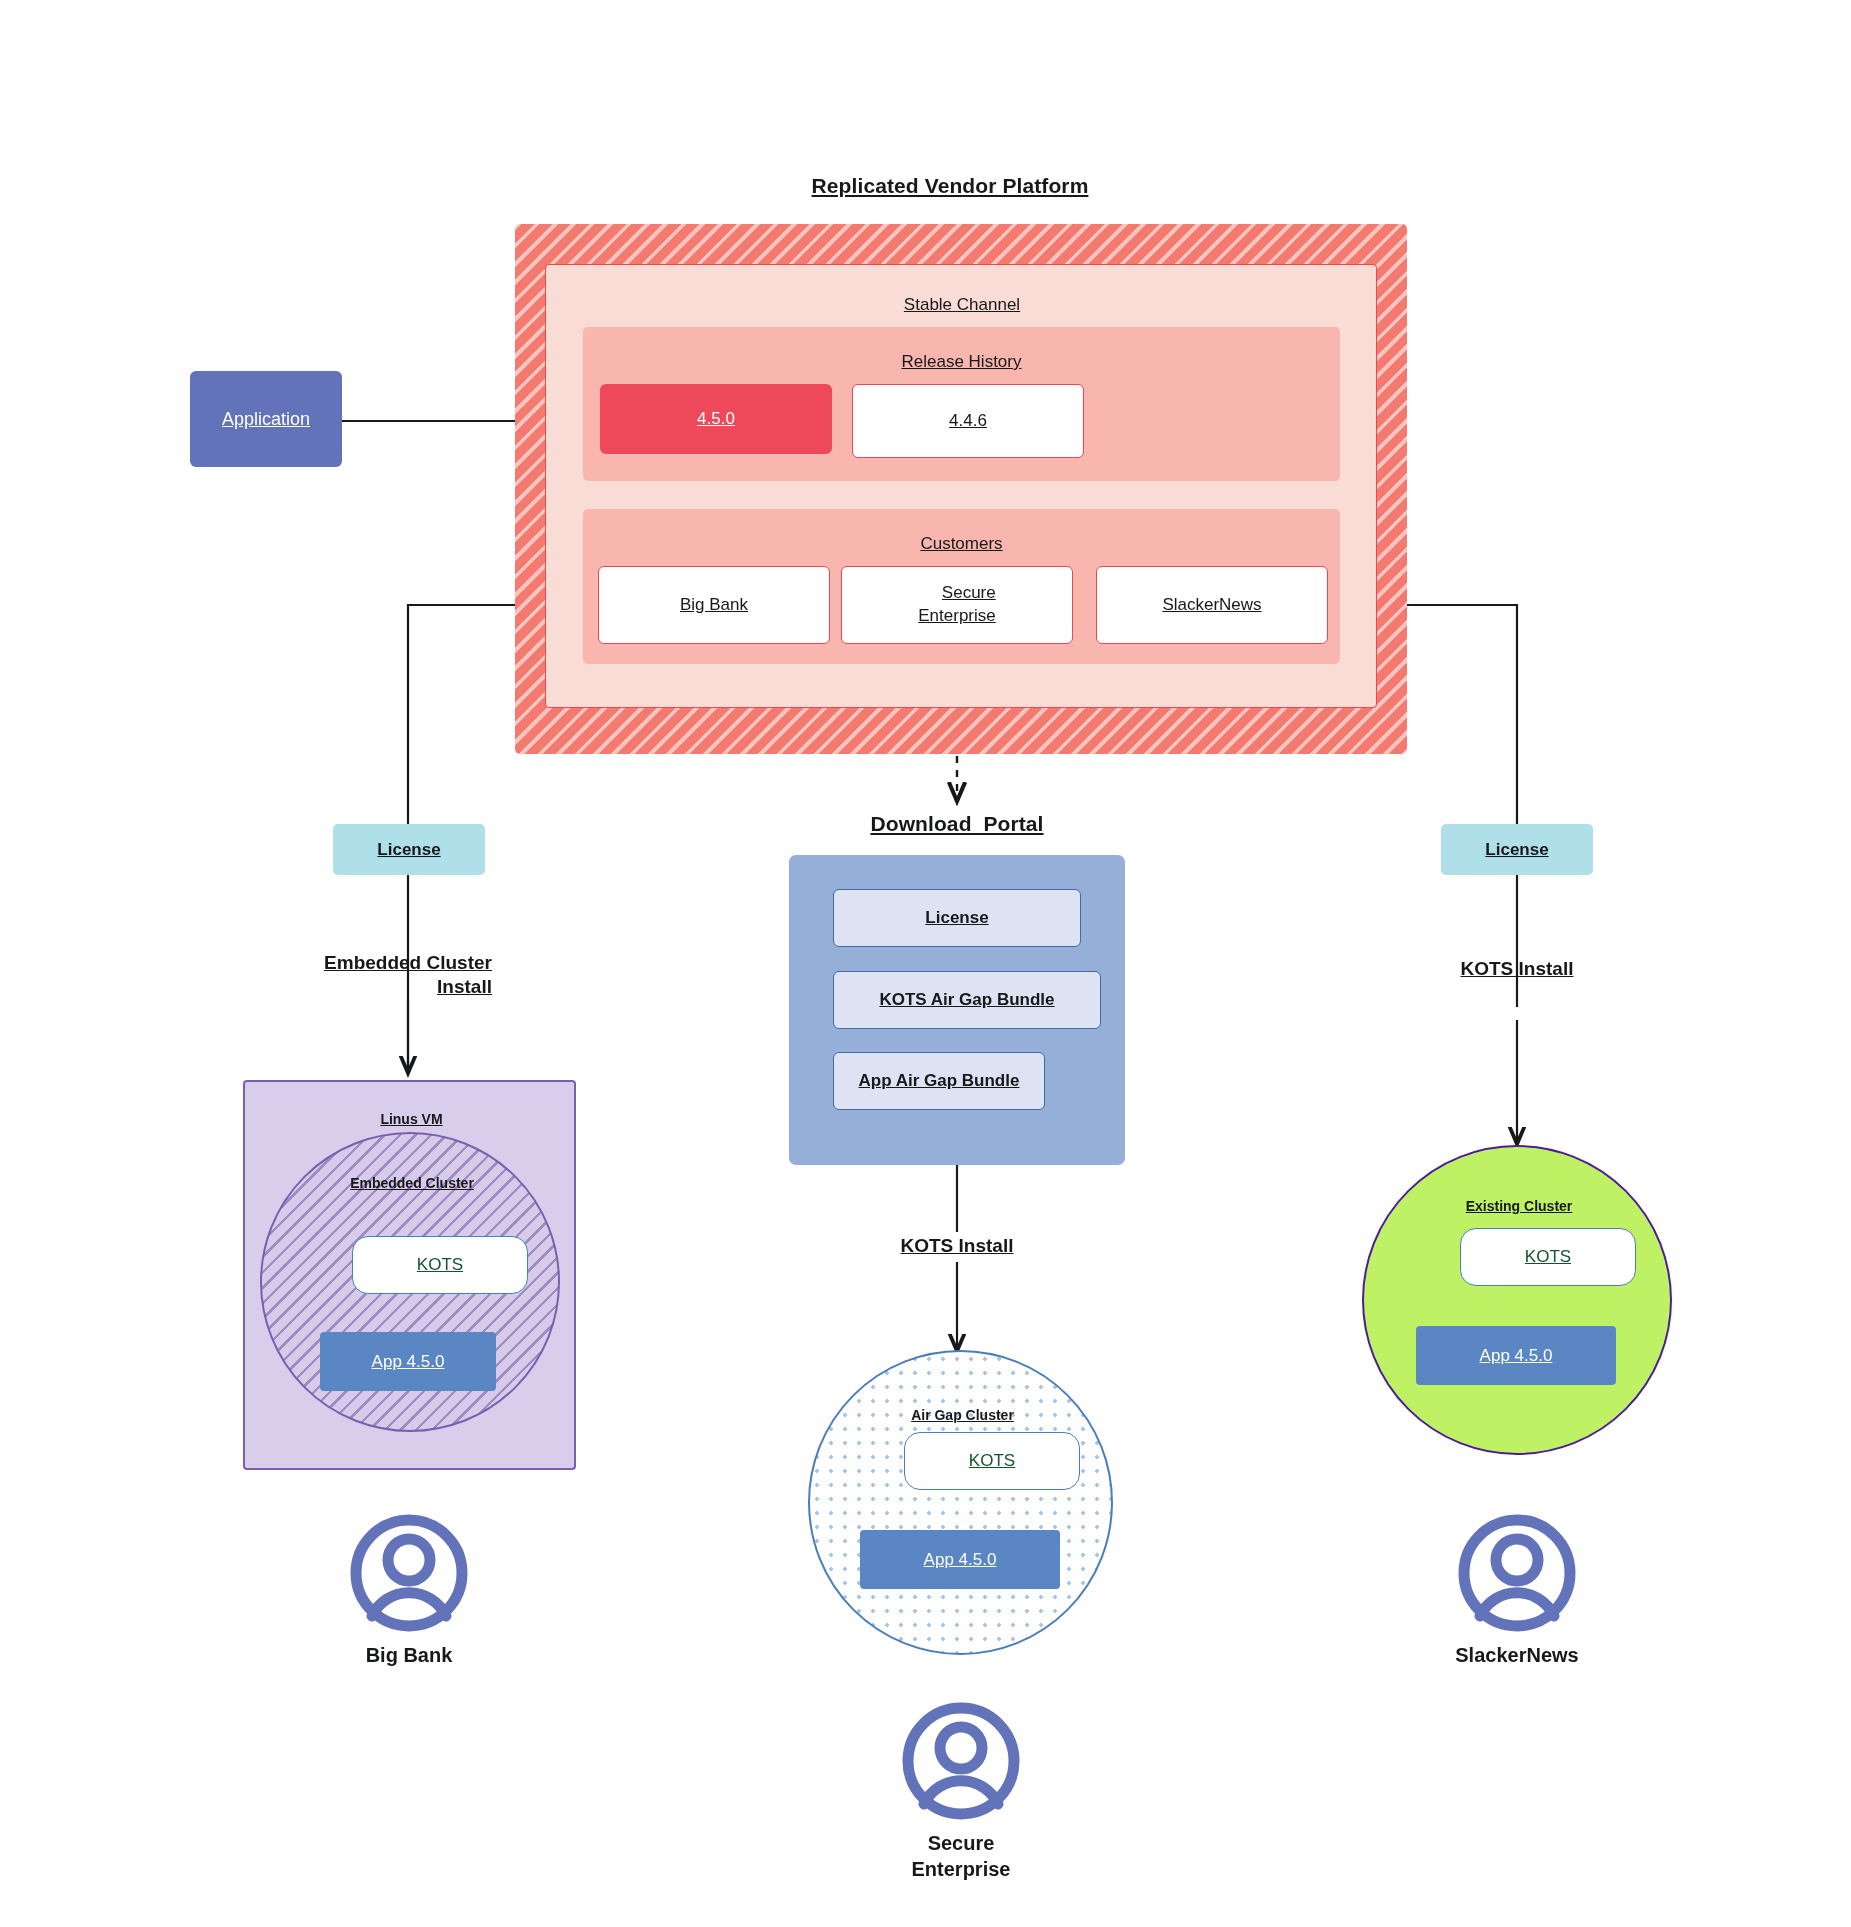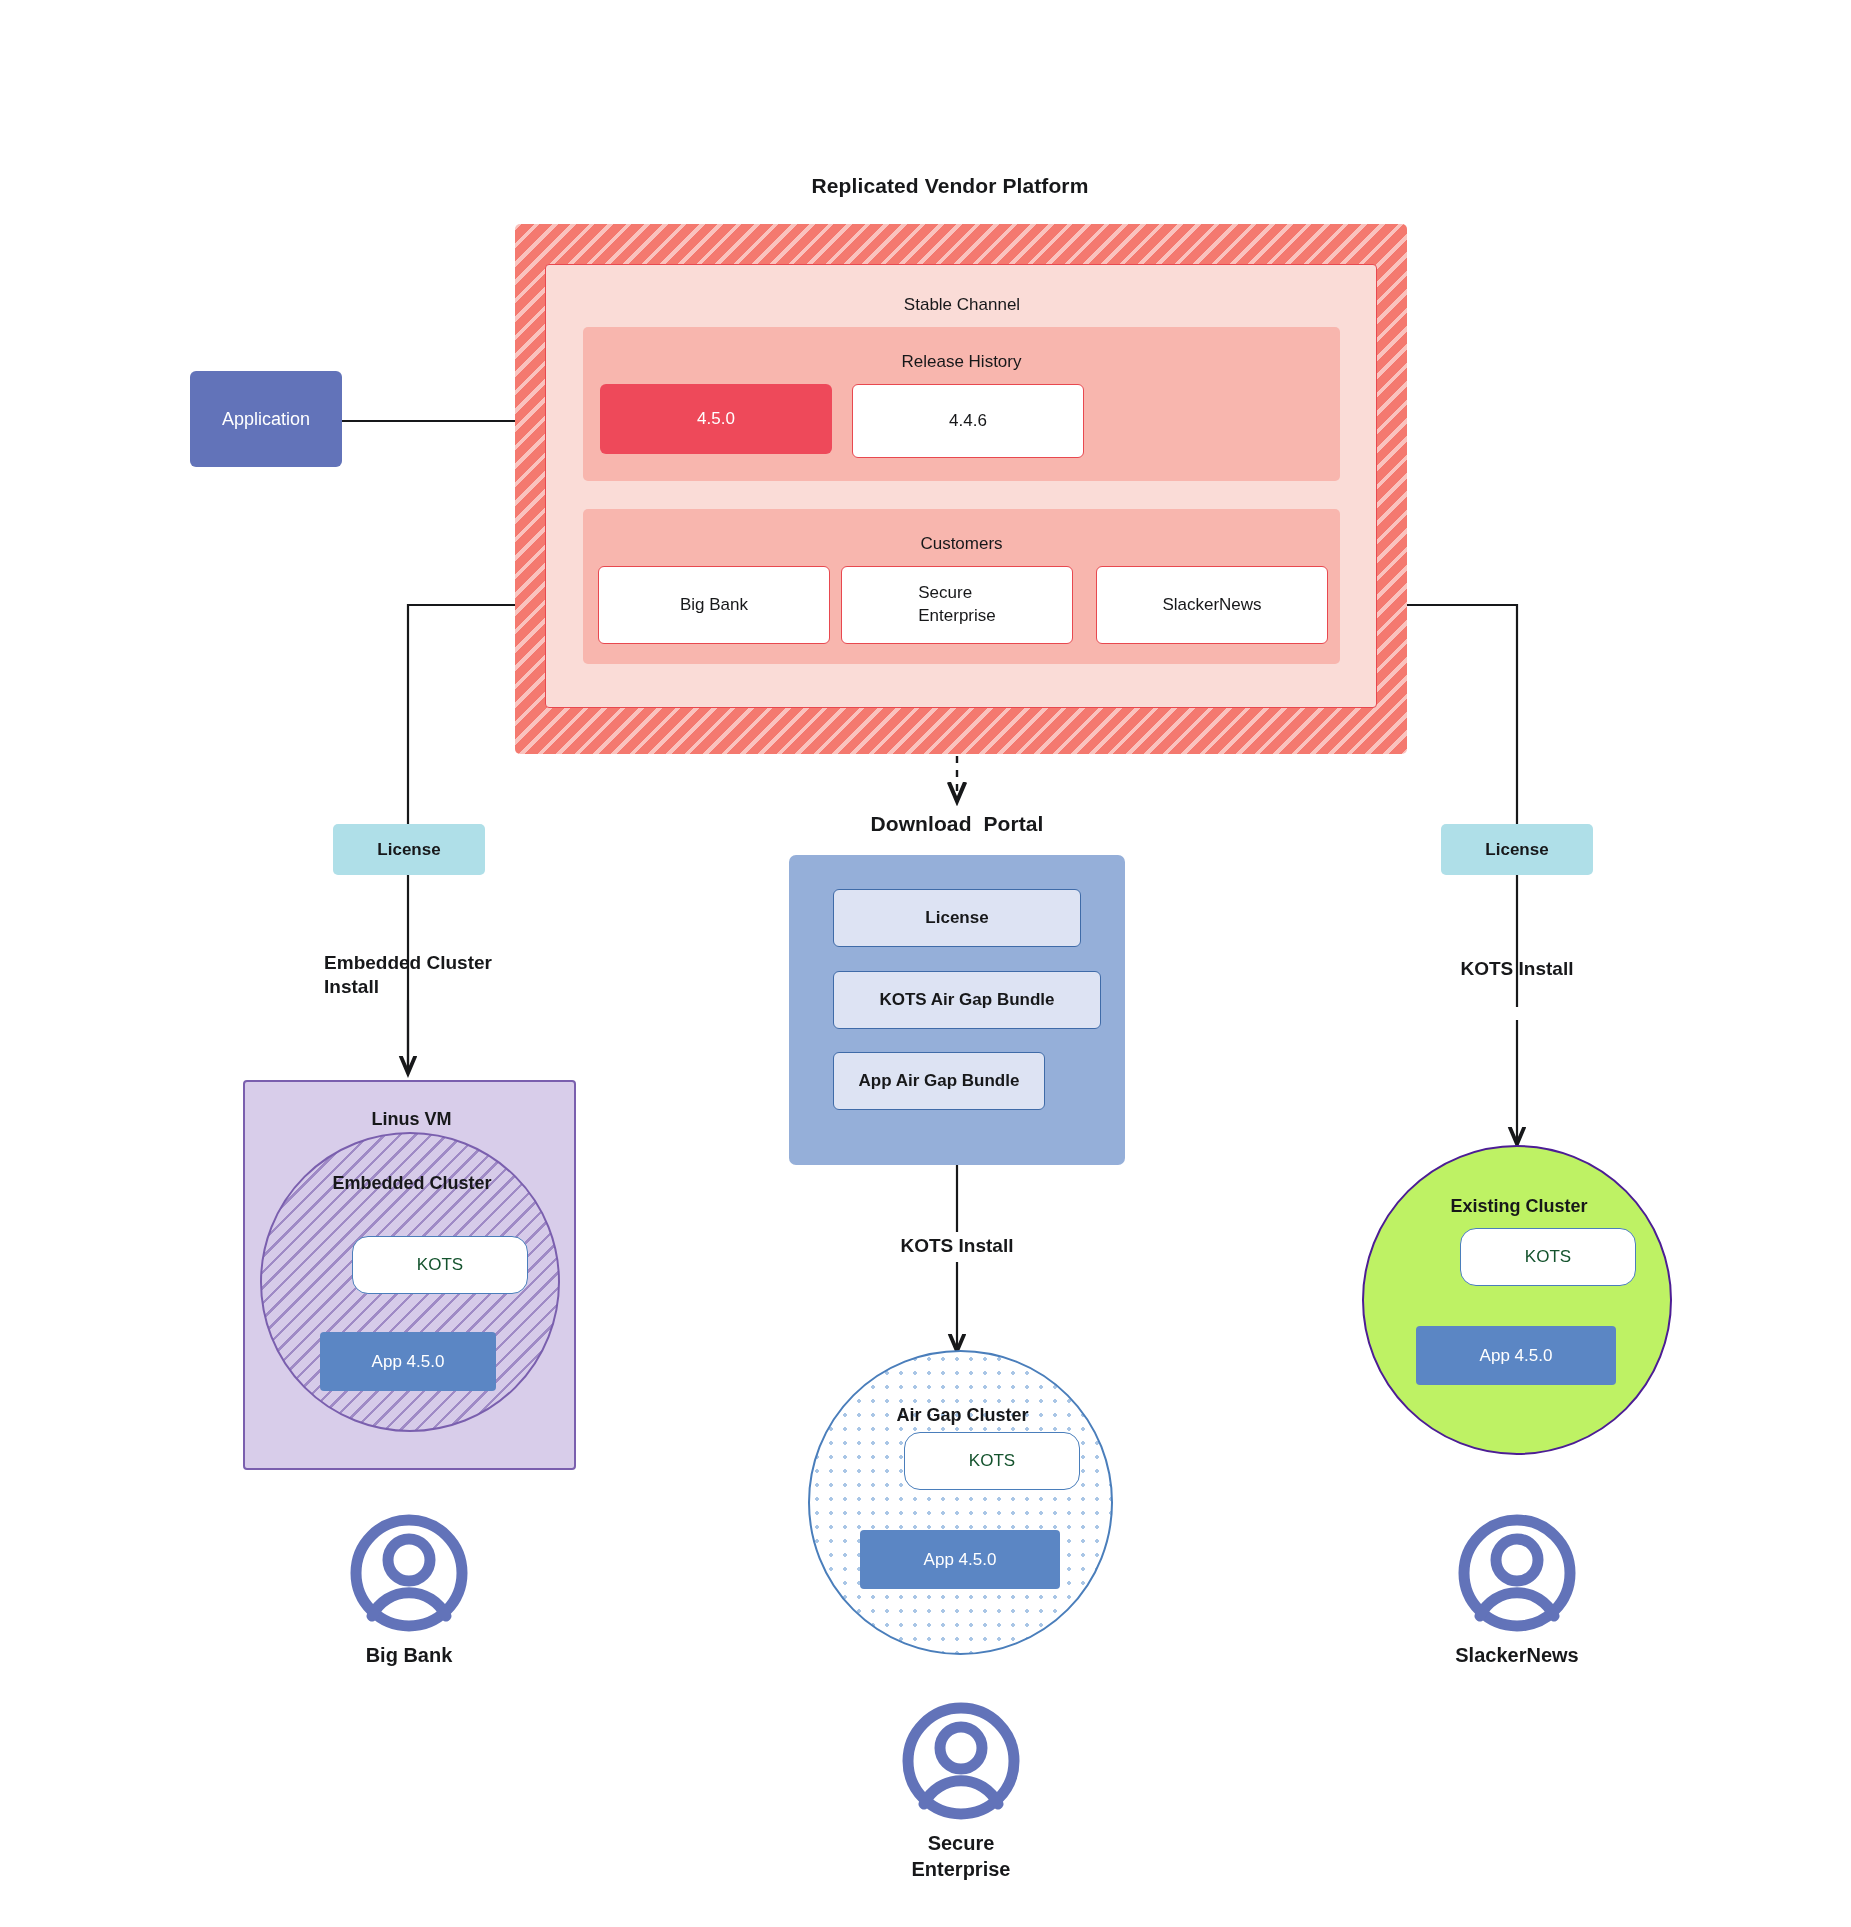--- a/index.html
+++ b/index.html
@@ -9,38 +9,38 @@
     -webkit-font-smoothing:antialiased;
   }
   #stage{
     position:relative;
     width:1851px;
     height:1927px;
     overflow:hidden;
     background:#ffffff;
   }
   .abs{position:absolute;box-sizing:border-box;}
-  .ctr{display:flex;align-items:center;justify-content:center;text-align:left;}
+  .ctr{display:flex;align-items:center;justify-content:center;text-align:right;text-decoration:underline;}
 
   
   .title-lg{
     font-size:21px;
     font-weight:700;
     letter-spacing:.1px;
     color:#17181a;
     white-space:pre;
   }
   .lbl-md{
     font-size:19px;
     font-weight:600;
     color:#17181a;
     line-height:1.25;
   }
   .lbl-sm{
-    font-size:18px;
+    font-size:14px;
     font-weight:600;
     color:#17181a;
   }
   .lbl-sec{
     font-size:17px;
     font-weight:400;
     color:#17181a;
   }
 
   

